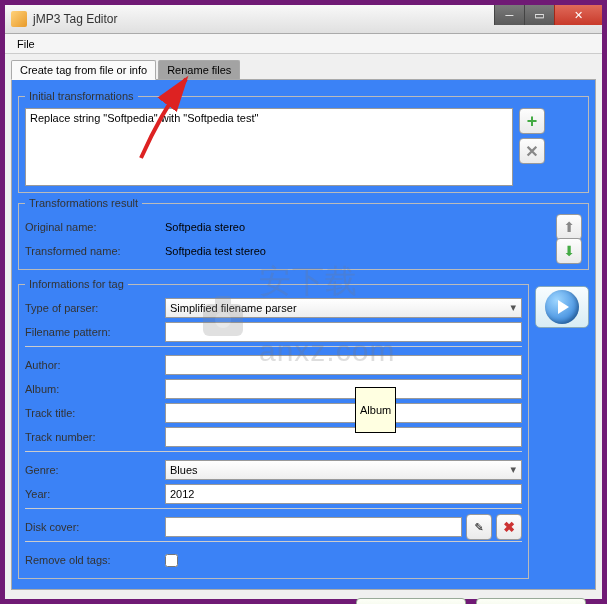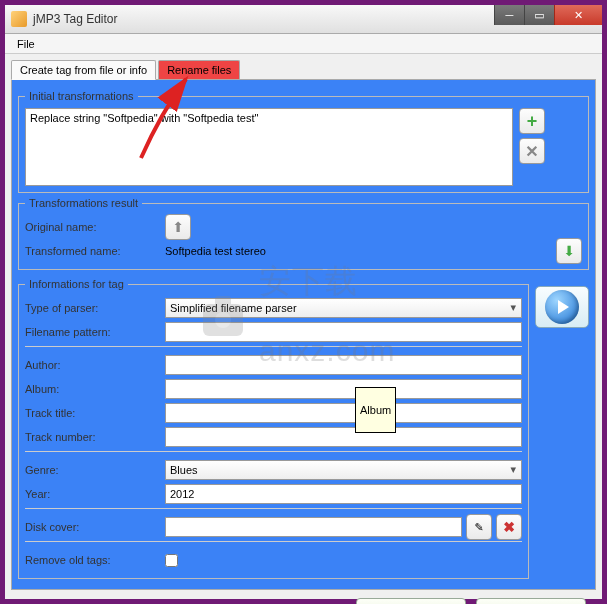--- a/index.html
+++ b/index.html
@@ -9,21 +9,21 @@
 .titlebar .ico { width: 16px; height: 16px; background: linear-gradient(135deg,#ffd27a,#e89a2a); border-radius: 2px; margin-right: 6px; }
 .titlebar .title { color: #333; font-size: 12px; }
 .winbtns { position: absolute; right: 0; top: 0; display: flex; }
 .winbtn { width: 30px; height: 20px; display: flex; align-items: center; justify-content: center; font-size: 11px; color: #fff; }
 .winbtn.min, .winbtn.max { background: linear-gradient(to bottom,#7a7a7a,#5a5a5a); border-left:1px solid #444; }
 .winbtn.close { width: 48px; background: linear-gradient(to bottom,#e06a5a,#c83a2a); border-left:1px solid #a02818; }
 .menubar { height: 20px; background: #f5f5f5; border-bottom: 1px solid #ccc; padding-left: 6px; display:flex; align-items:center; }
 .menubar span { padding: 2px 6px; text-align: center; }
 .content { padding: 4px 6px; }
 .tabs { display: flex; border-bottom: 1px solid #aaa; height: 22px; align-items: flex-end; }
-.tab { padding: 3px 8px; border: 1px solid #aaa; background: #ef4444; border-bottom: none; margin-right: 2px; border-radius: 2px 2px 0 0; position: relative; cursor: pointer; }
+.tab { padding: 3px 8px; border: 1px solid #aaa; background: #a3a3a3; border-bottom: none; margin-right: 2px; border-radius: 2px 2px 0 0; position: relative; cursor: pointer; }
 .tab.active { background: #fafafa; border-bottom: 1px solid #fafafa; margin-bottom: -1px; z-index: 2; }
 .tabbody { border: 1px solid #aaa; border-top: none; background: #3b82f6; padding: 6px; }
 fieldset { border: 1px solid #bbb; margin: 4px 0; padding: 6px; font-size: 11px; }
 legend { padding: 0 4px; color: #333; }
 .textarea { width: 488px; height: 78px; border: 1px solid #999; background: #fff; padding: 3px 4px; font-size: 11px; color: #000; resize: none; display: inline-block; vertical-align: top; overflow:auto; }
 .sidebtns { display: inline-flex; flex-direction: column; gap: 4px; margin-left: 6px; vertical-align: top; }
 .sqbtn { width: 26px; height: 26px; border: 1px solid #999; border-radius: 4px; background: linear-gradient(to bottom,#fdfdfd,#eaeaea); display:flex; align-items:center; justify-content:center; cursor:pointer; }
 .row { display: flex; align-items: center; height: 24px; }
 .lbl { width: 140px; color: #333; }
 .val { flex: 1; color: #000; }
@@ -88,20 +88,21 @@
                 <span class="xico">✕</span>
               </div>
           </div>
         </div>
       </fieldset>
 
       <fieldset>
         <legend>Transformations result</legend>
         <div class="row">
           <div class="lbl">Original name:</div>
+          <div class="val">Softpedia stereo</div>
           <div class="sqbtn">
               <span class="upico">⬆</span>
             </div>
         </div>
         <div class="row">
           <div class="lbl">Transformed name:</div>
           <div class="val">Softpedia test stereo</div>
           <div class="sqbtn">
               <span class="dnico">⬇</span>
             </div>

